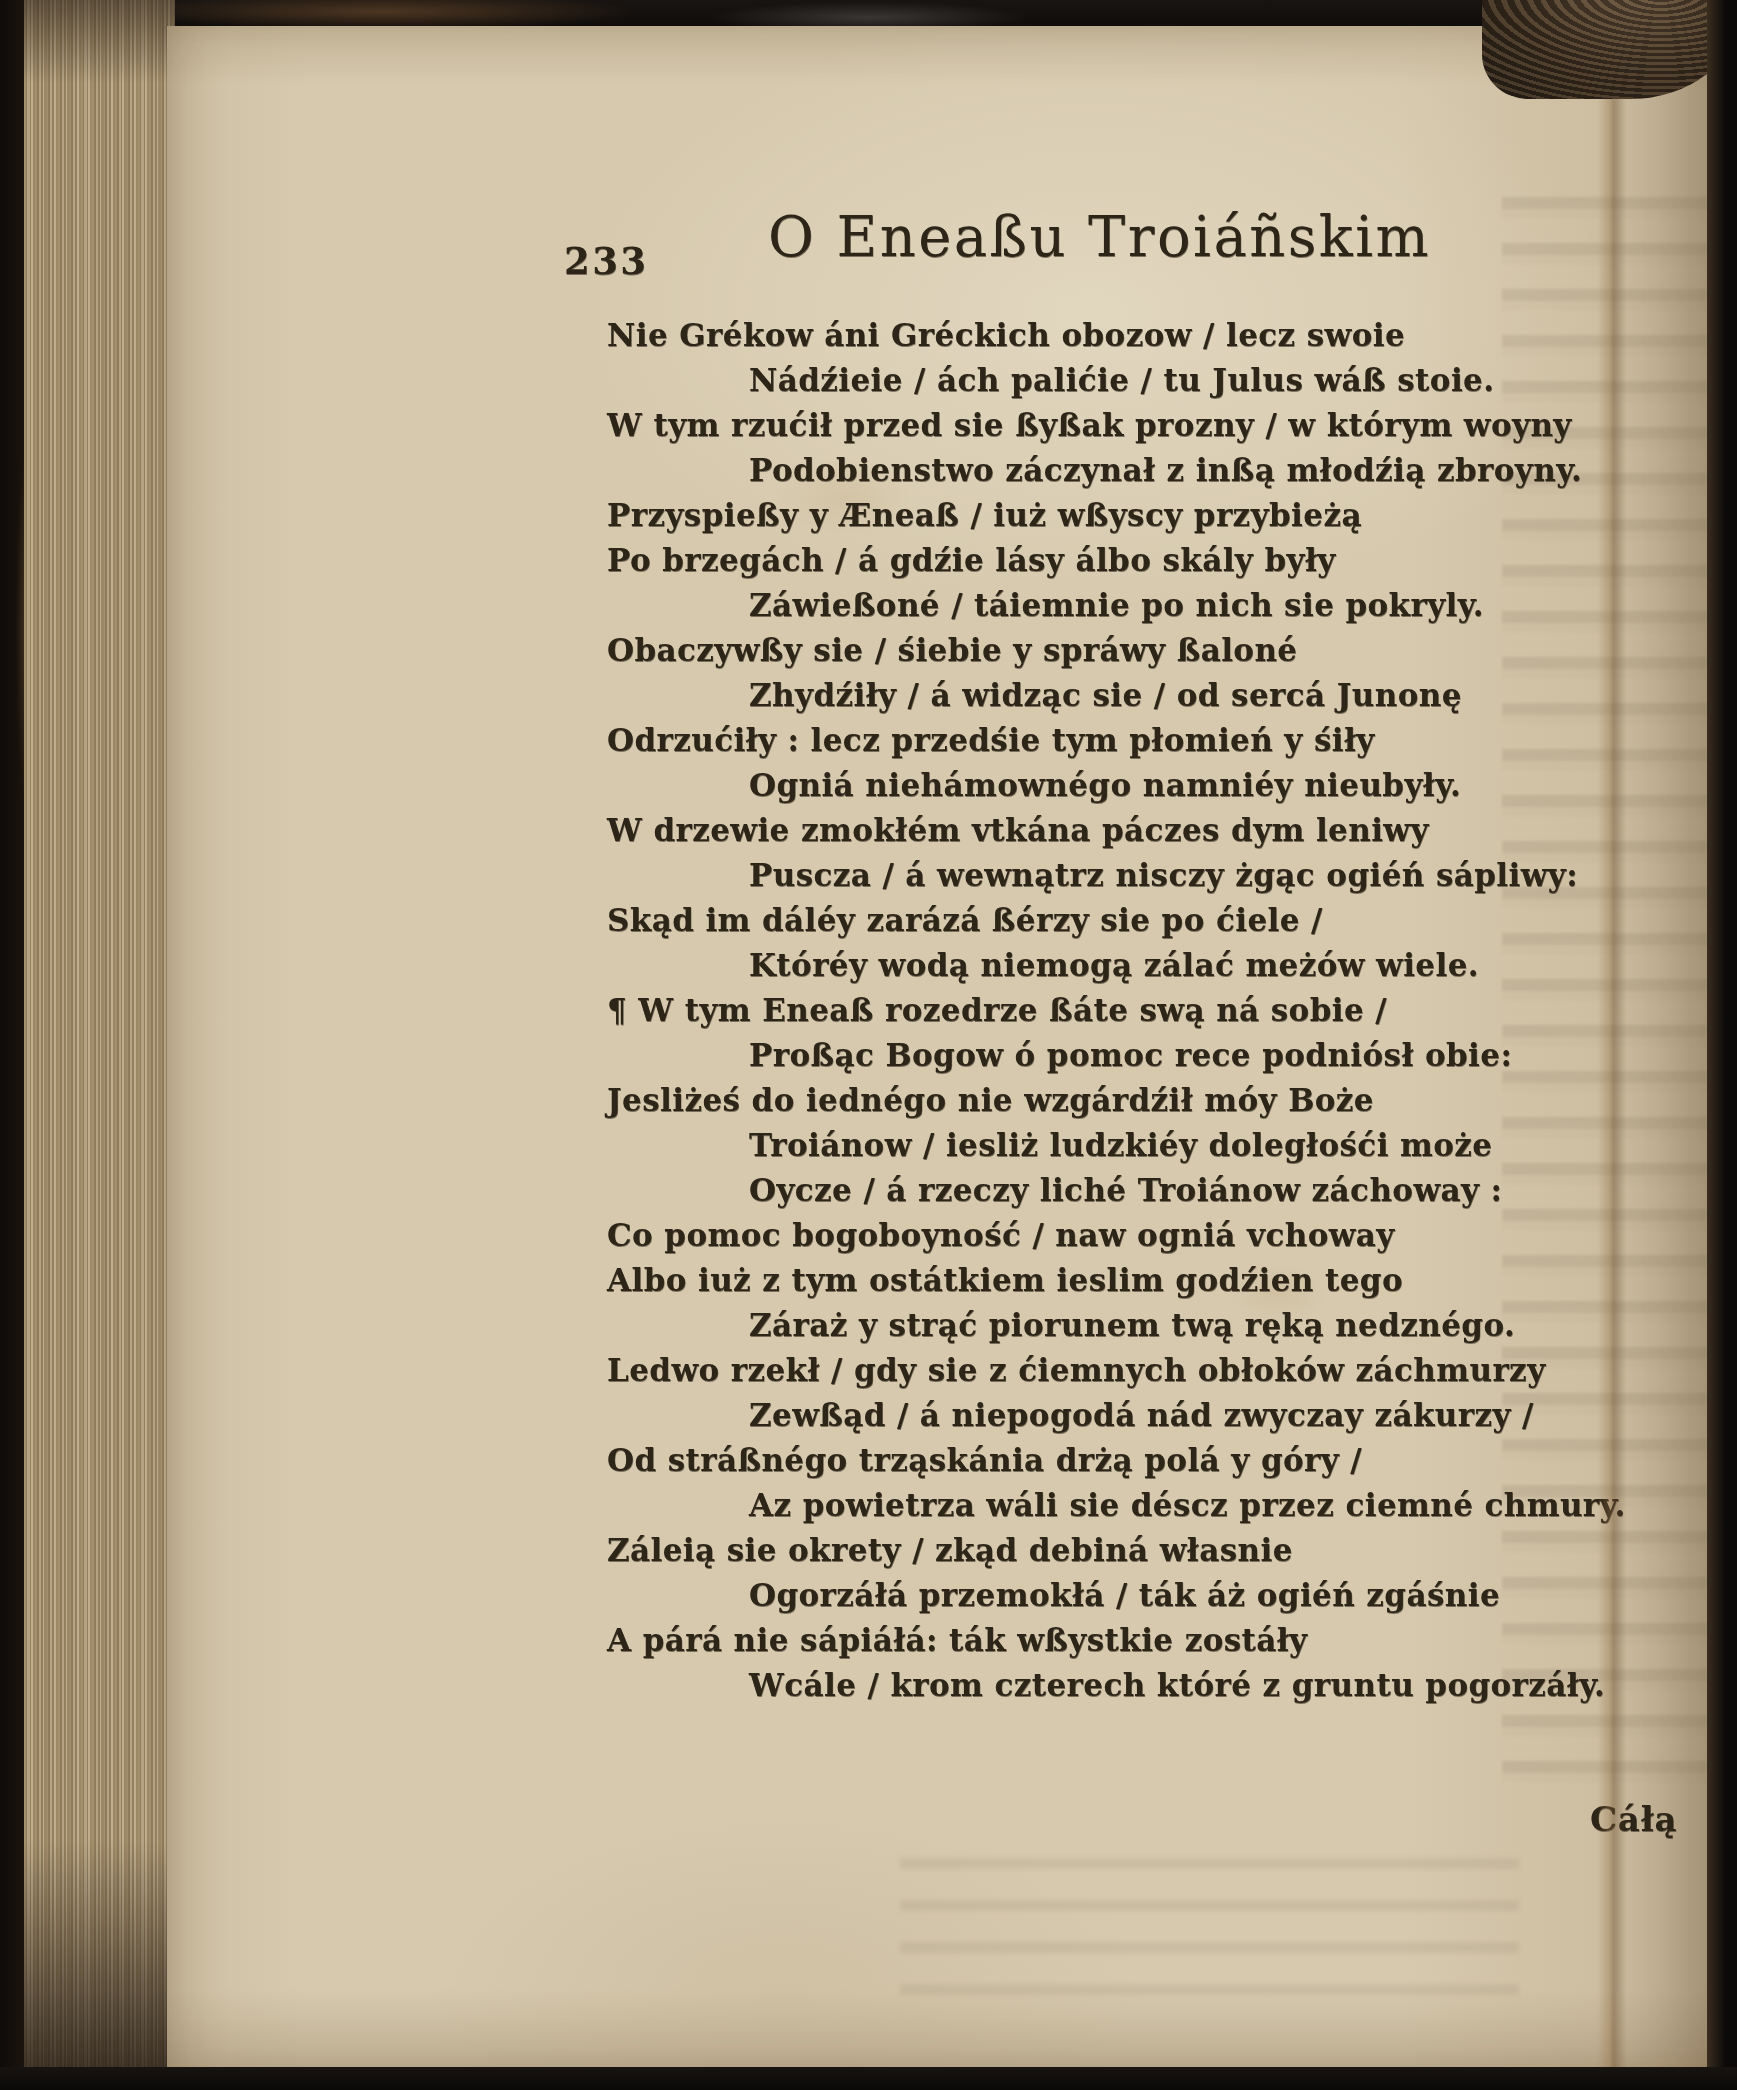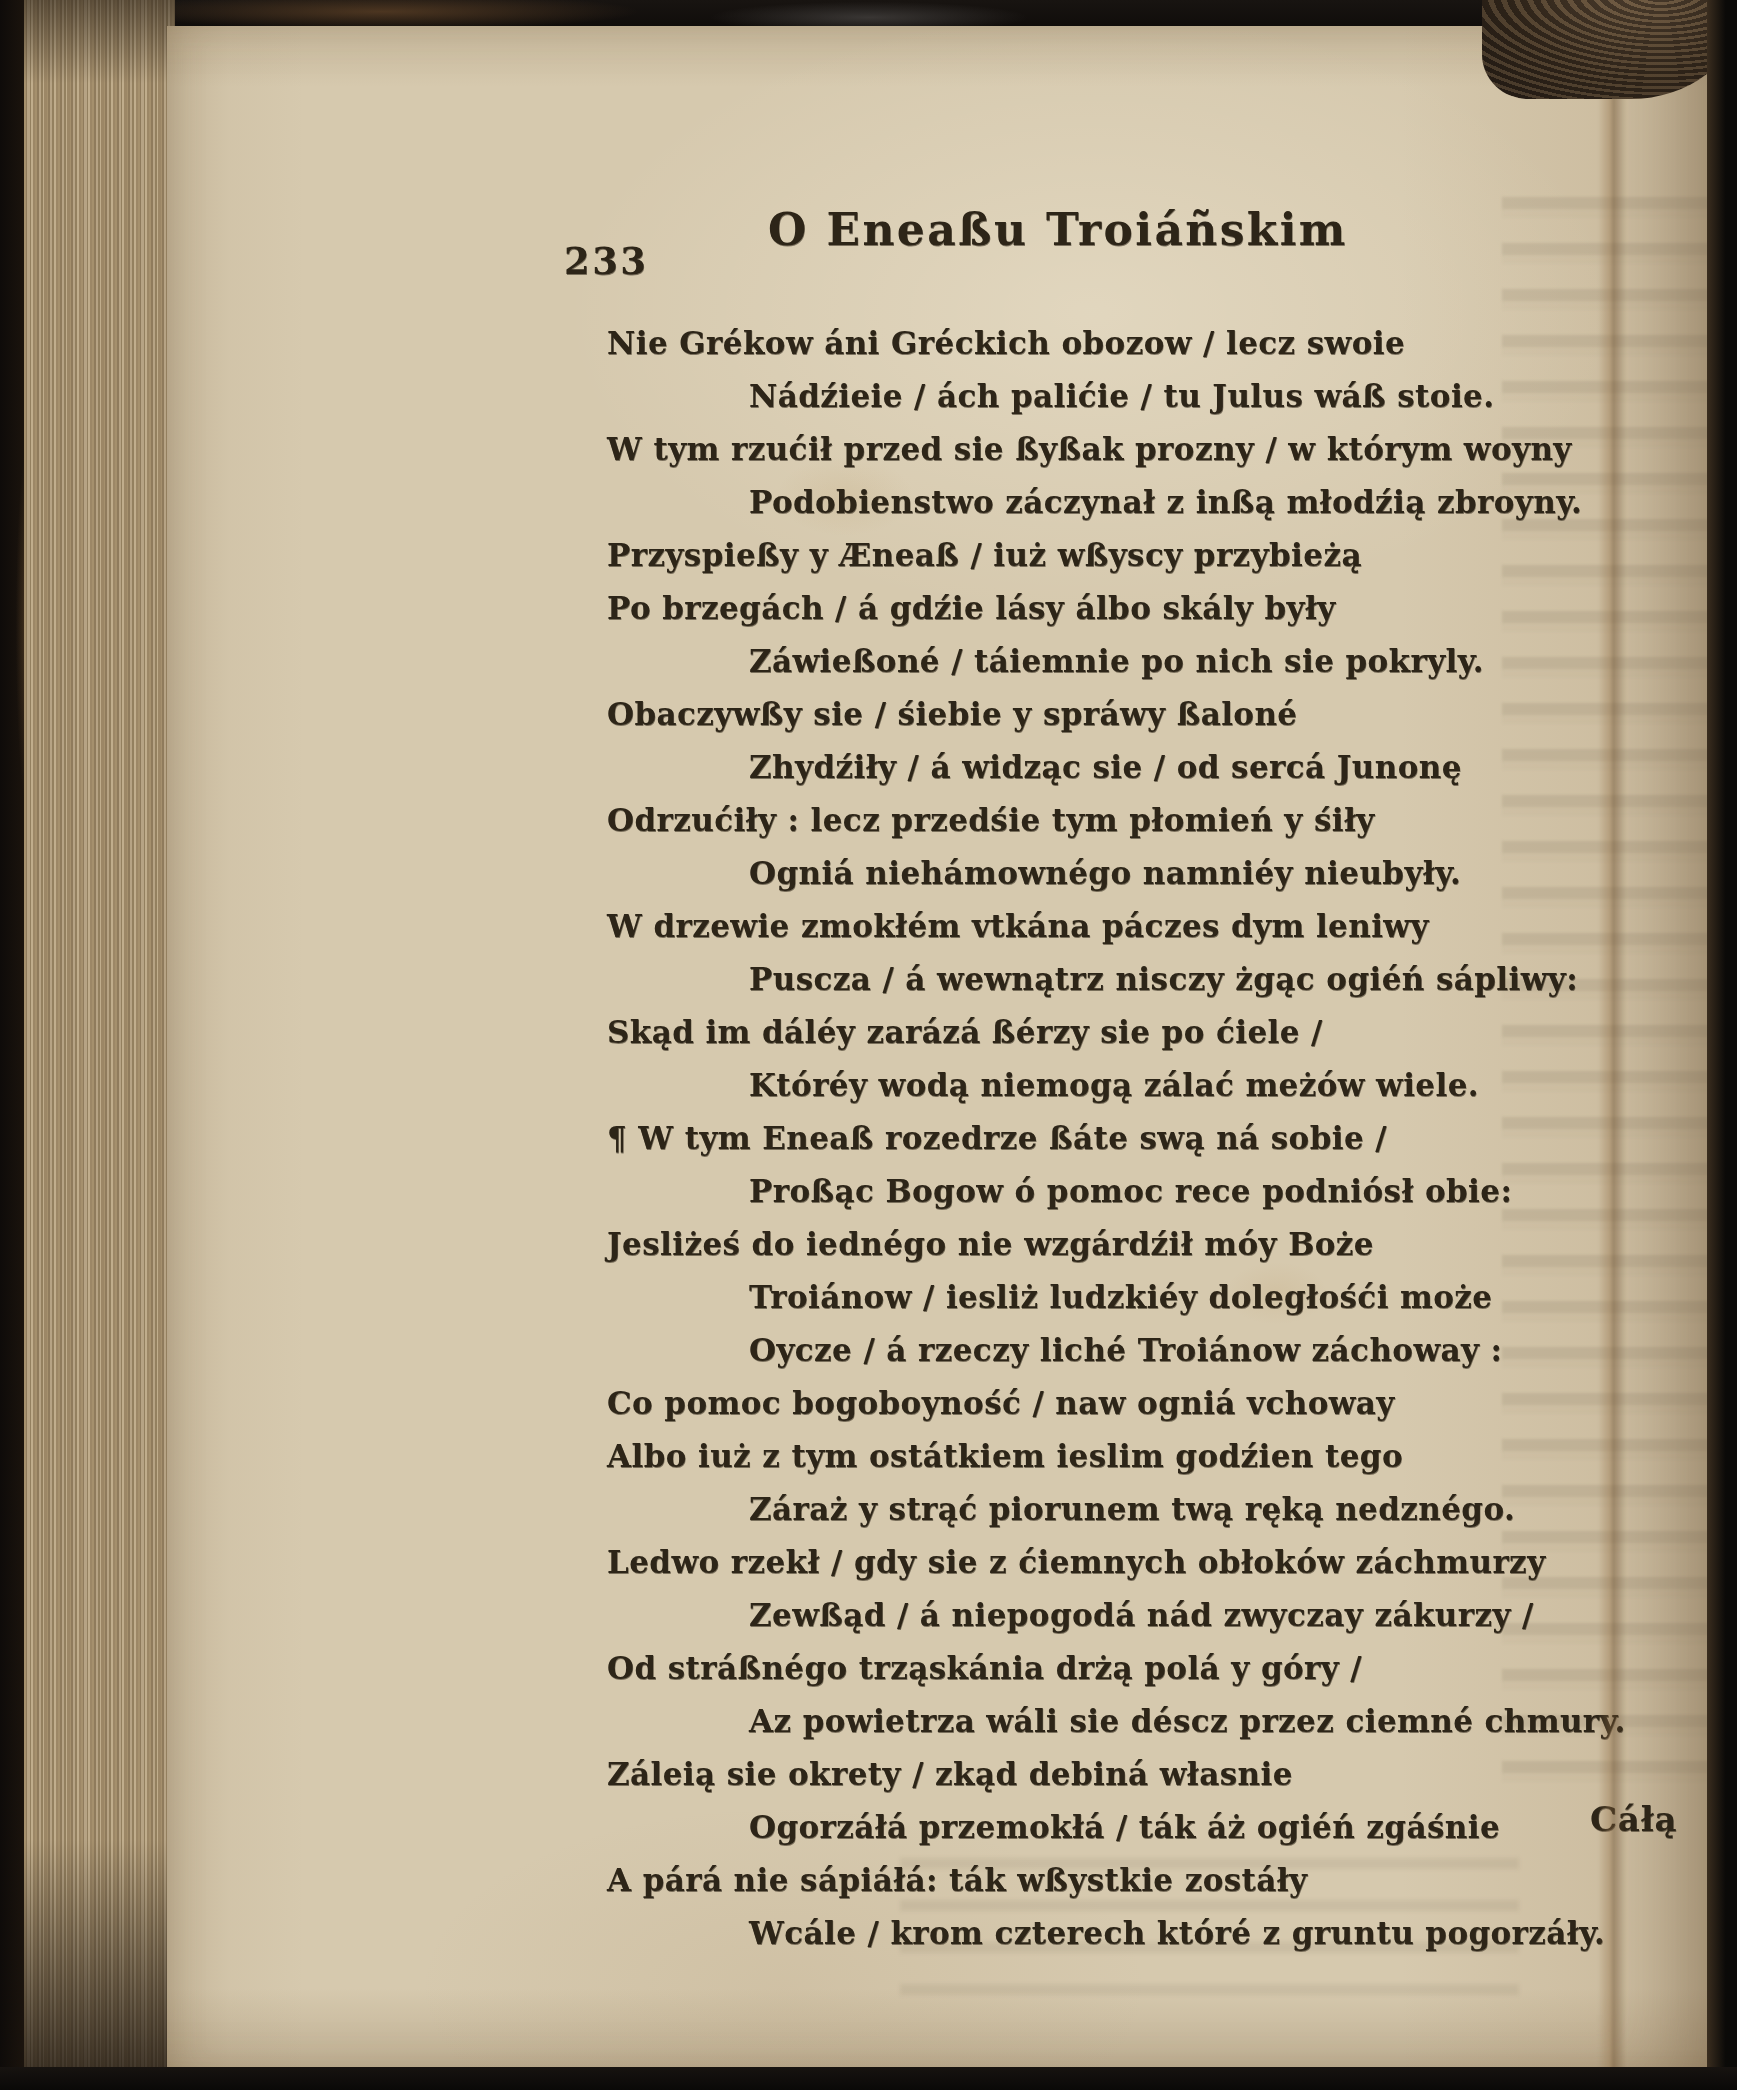--- a/index.html
+++ b/index.html
@@ -78,28 +78,28 @@
     filter:blur(2px);
   }
   
   .ink{color:#2d2518;text-shadow:0.5px 0.7px 0.6px rgba(45,37,24,0.55);}
   .page-number{
     position:absolute;left:397px;top:213px;
     font-size:37px;font-weight:bold;letter-spacing:2.4px;
   }
   .running-title{
     position:absolute;left:601px;top:178px;
-    font-size:44px;font-weight:bold;letter-spacing:2.4px;white-space:nowrap;
+    font-size:56px;font-weight:normal;letter-spacing:2.4px;white-space:nowrap;
   }
   .poem{
     position:absolute;left:440px;top:287px;width:1026px;
   }
   .poem .line{
     height:45px;line-height:45px;
-    font-size:31px;font-weight:bold;letter-spacing:0.4px;white-space:nowrap;margin-top:8px;
+    font-size:31px;font-weight:bold;letter-spacing:0.4px;white-space:nowrap;
   }
   .poem .line.indent{padding-left:142px;}
   .catchword{
     position:absolute;left:1423px;top:1773px;
     font-size:34px;font-weight:bold;letter-spacing:0.8px;
   }
 </style>
 </head>
 <body>
 

